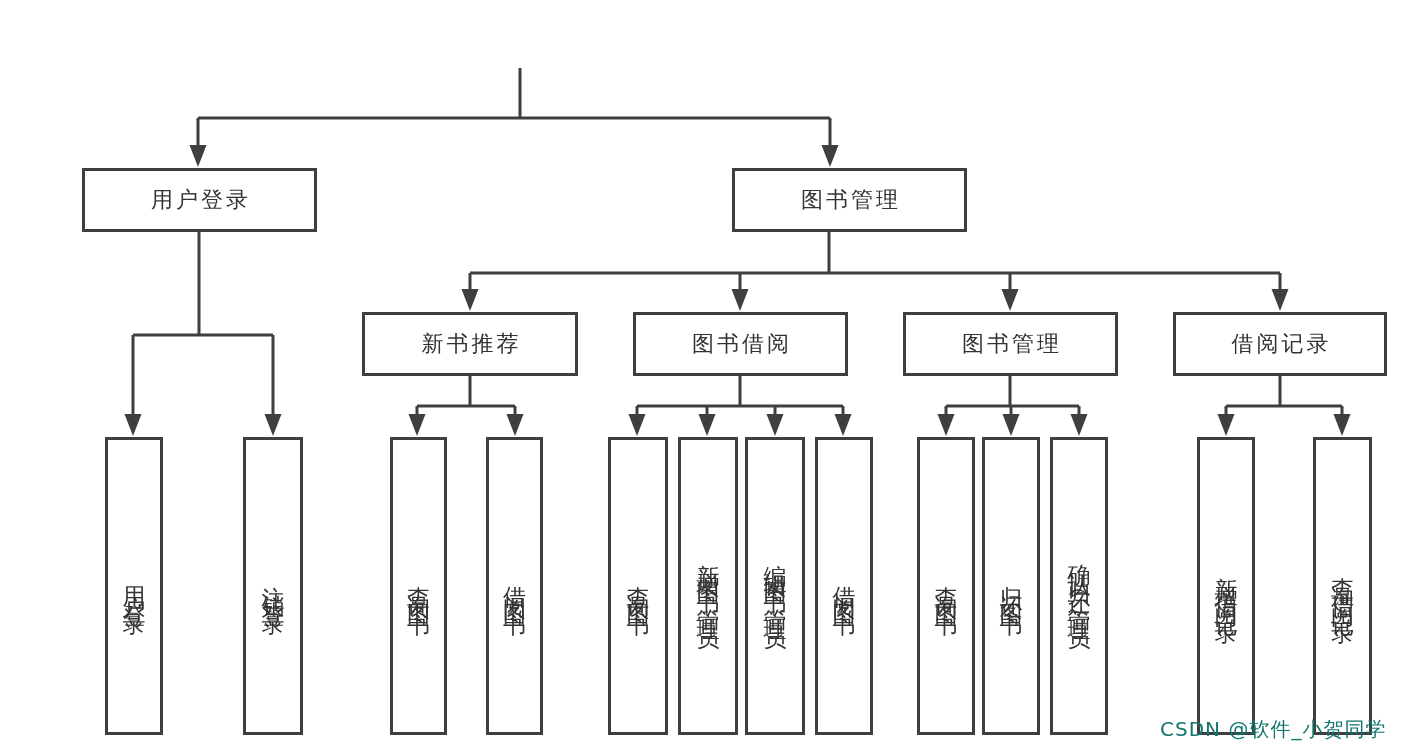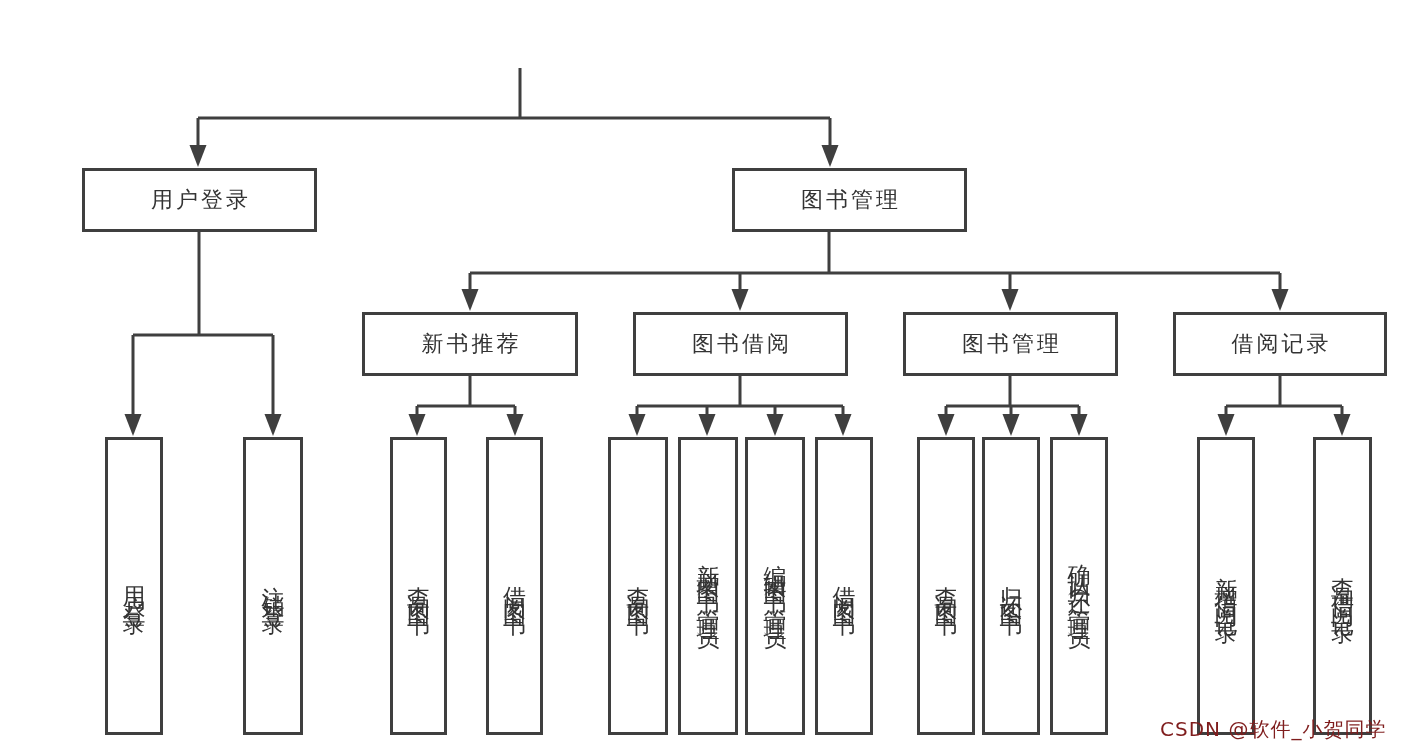--- a/index.html
+++ b/index.html
@@ -36,21 +36,21 @@
     font-size:23px;
     letter-spacing:9px;
     line-height:1;
   }
   .watermark{
     position:absolute;
     left:1160px;
     top:716px;
     z-index:5;
     font-size:20px;
-    color:#7f1d1d;
+    color:#0f766e;
     letter-spacing:1px;
     white-space:nowrap;
   }
 </style>
 </head>
 <body>
 
 <div class="canvas">
 
   <svg class="connectors" width="1405" height="747" viewBox="0 0 1405 747">

